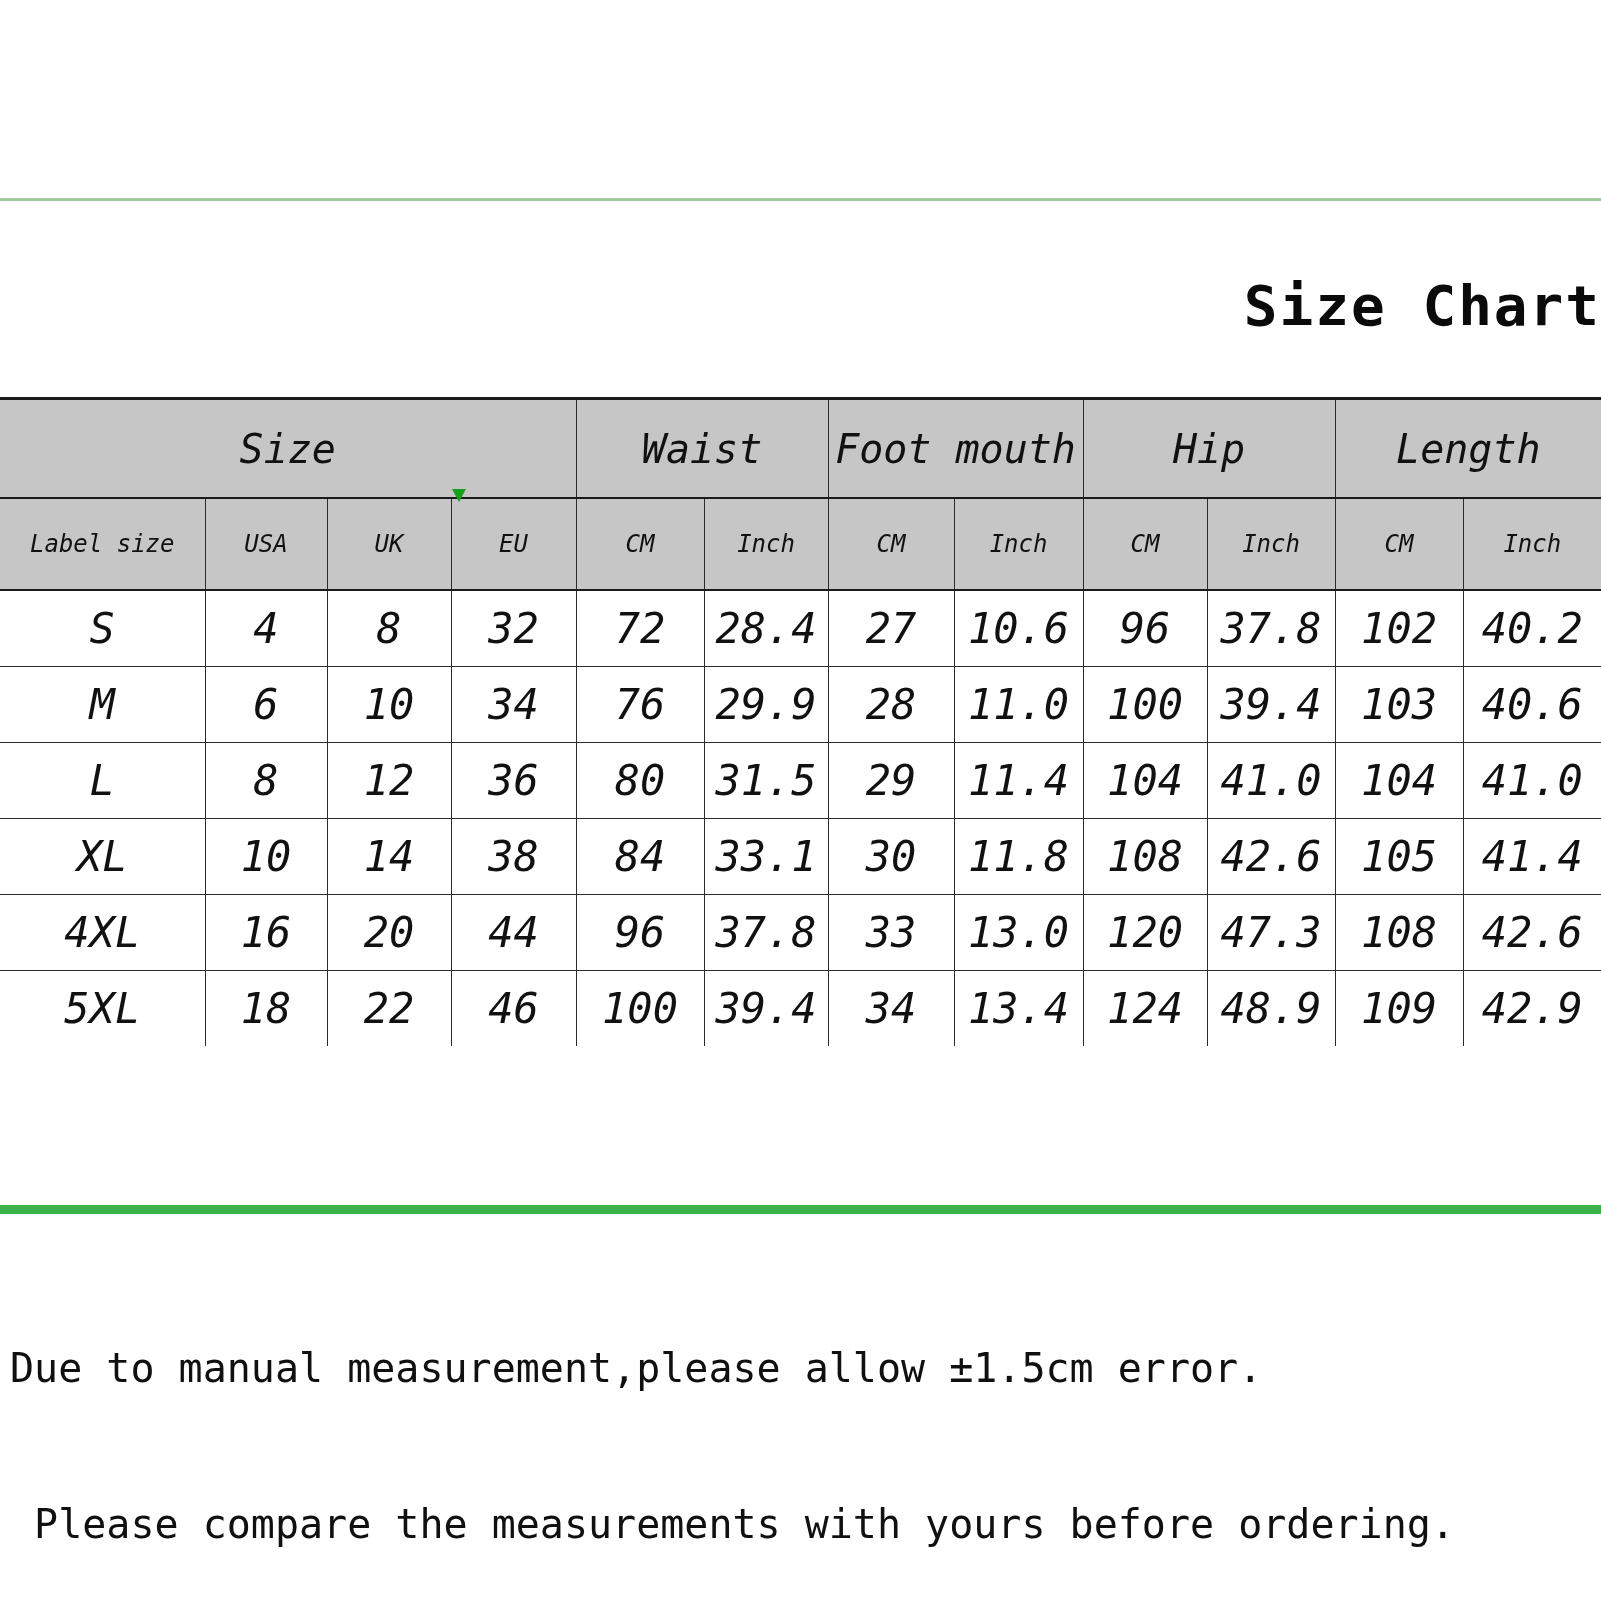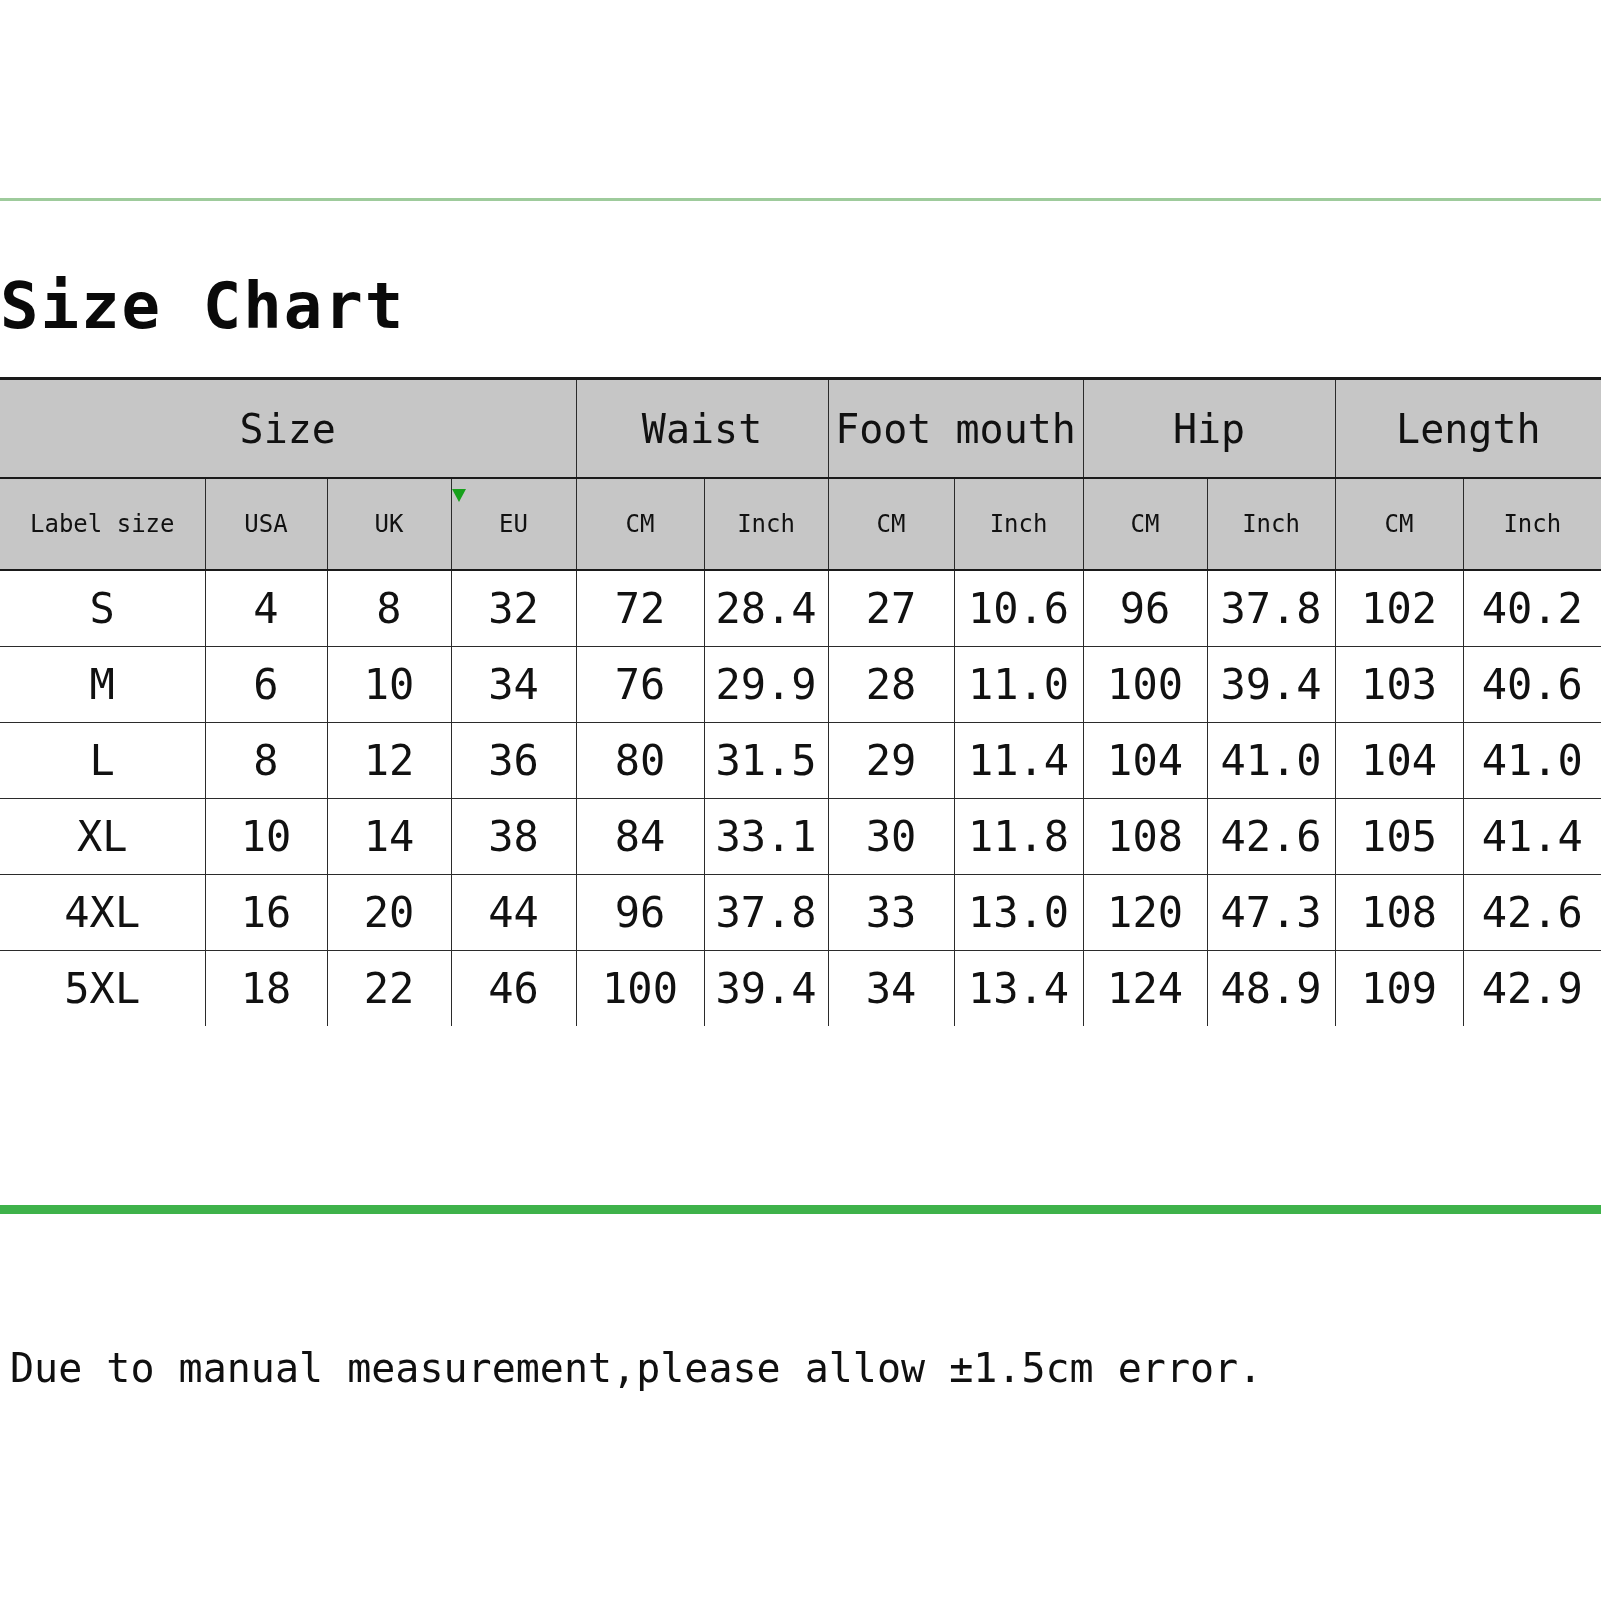--- a/index.html
+++ b/index.html
@@ -24,35 +24,36 @@
     height: 3px;
     background: #9ecb9c;
   }
 
   
   .title {
     position: absolute;
     top: 256px;
     left: 0;
     width: 1601px;
-    text-align: left;
+    text-align: right;
     font-family: "DejaVu Sans Mono", "Liberation Mono", monospace;
     font-weight: bold;
-    font-size: 64px;
+    font-size: 56px;
     line-height: 100px;
     letter-spacing: 2px;
     color: #0a0a0a;
   }
 
   
   .table-wrap {
     position: absolute;
-    top: 377px;
-    left: 0;
-    width: 1601px;
+    top: 397px;
+    left: 0;
+    width: 1601px;
+    font-style: italic;
   }
   table.size-table {
     border-collapse: collapse;
     table-layout: fixed;
     width: 1601px;
     font-family: "DejaVu Sans Mono", "Liberation Mono", monospace;
     color: #111111;
   }
   table.size-table td,
   table.size-table th {
@@ -256,14 +257,15 @@
       </tbody>
   </table>
 </div>
 
 <div class="green-tick"></div>
 
 <div class="bottom-rule"></div>
 
 <div class="notes">
   <div>Due to manual measurement,please allow ±1.5cm error.</div>
+  <div> Please compare the measurements with yours before ordering.</div>
   
 </div>
 
 </body></html>

